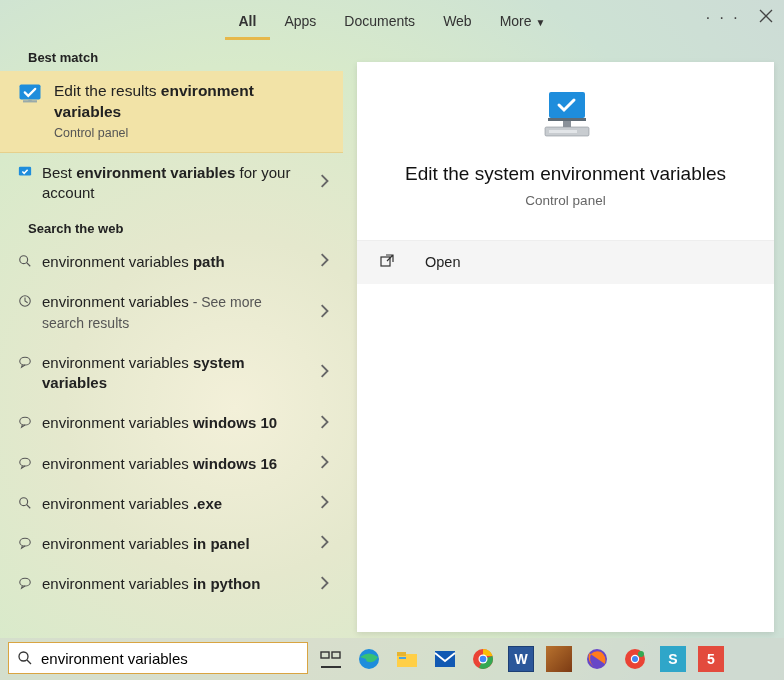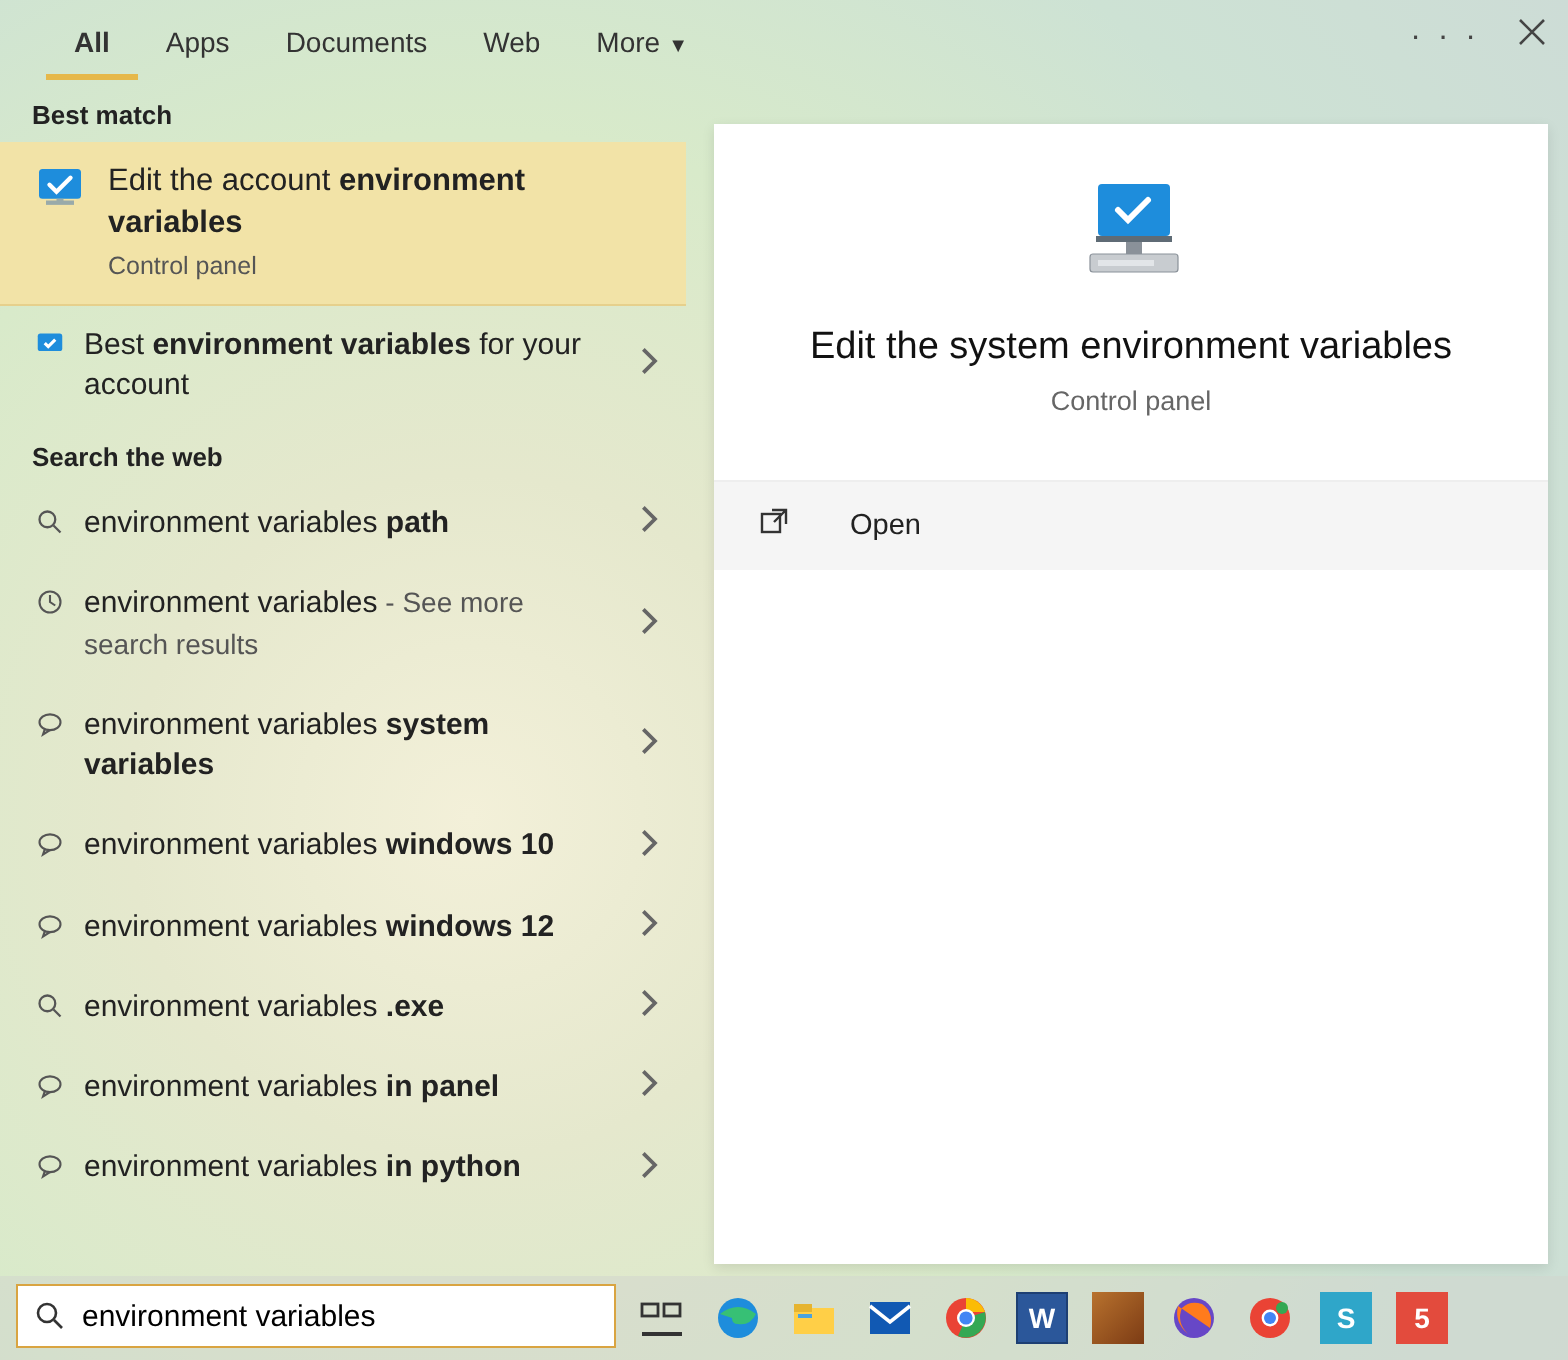--- a/index.html
+++ b/index.html
@@ -3,35 +3,35 @@
 <meta charset="utf-8">
 <style>
   * { margin: 0; padding: 0; box-sizing: border-box; font-family: "Segoe UI", Arial, sans-serif; }
   body {
     width: 784px; height: 680px;
     background: radial-gradient(circle at 30% 60%, #f3f0d9 0%, #e5e8cd 25%, #d8eaca 50%, #cde2d4 75%, #cddcd6 100%);
     position: relative; overflow: hidden;
   }
 
   
-  .tabs { height: 42px; display: flex; align-items: center; padding: 0 23px; gap: 0; }
+  .tabs { height: 42px; display: flex; align-items: center; padding: 0 8px; gap: 0; justify-content: center; }
   .tab { padding: 10px 14px 8px; font-size: 14px; color: #333; cursor: pointer; border-bottom: 3px solid transparent; }
   .tab.active { font-weight: 600; border-bottom-color: #e6b84a; }
   .tab .chev { font-size: 10px; margin-left: 4px; }
   .hdr-right { position: absolute; top: 8px; right: 10px; display: flex; gap: 18px; align-items: center; }
   .ellipsis { font-size: 16px; letter-spacing: 2px; color: #444; cursor: pointer; }
   .closex svg { width: 16px; height: 16px; }
 
   
   .body { display: flex; height: 596px; position: relative; }
 
   .left { width: 343px; overflow: hidden; }
   .right { flex: 1; margin: 20px 10px 0 14px; background: #fff; box-shadow: 0 2px 6px rgba(0,0,0,.1); height: 570px; overflow: hidden; }
 
-  .section-label { font-size: 13px; font-weight: 600; padding: 8px 16px 6px; color: #222; }
+  .section-label { font-size: 13px; font-weight: 600; padding: 8px 28px 6px; color: #222; }
 
   .result-tile { display: flex; align-items: flex-start; padding: 10px 40px 10px 14px; position: relative; cursor: pointer; }
   .result-tile .icon-slot { width: 22px; display: flex; justify-content: center; margin-right: 6px; flex-shrink: 0; margin-top: 2px; }
   .result-tile .text { font-size: 15px; color: #222; line-height: 1.35; }
   .result-tile .sub { font-size: 12.5px; color: #555; margin-top: 2px; display: block; }
   .result-tile .sub.inline { display: inline; font-size: 14px; }
   .result-tile .chevron { position: absolute; right: 12px; top: 50%; transform: translateY(-50%); color: #555; }
 
   .best-tile { background: #f2e3a7; border-bottom: 1px solid #e6d08c; }
   .best-tile .icon-slot { width: 32px; margin-right: 8px; margin-top: 0; align-items: center; }
@@ -89,21 +89,21 @@
     <div class="result-tile best-tile">
       <span class="icon-slot lg">
         <svg viewBox="0 0 32 32">
             <rect x="4" y="4" width="24" height="17" rx="2" fill="#1e8ddc"></rect>
             <path d="M10 13 l4 4 l8 -8" stroke="#fff" stroke-width="2.5" fill="none" stroke-linecap="round"></path>
             <rect x="8" y="22" width="16" height="2.5" fill="#9aa"></rect>
             <rect x="14" y="21" width="4" height="3" fill="#9aa"></rect>
           </svg>
       </span>
       <span class="text">
-        <span>Edit the account </span><b>environment variables</b>
+        <span>Edit the results </span><b>environment variables</b>
         <span class="sub">Control panel</span>
       </span>
     </div>
 
     <div class="result-tile">
       <span class="icon-slot">
         <svg viewBox="0 0 16 16">
             <rect x="1" y="2" width="14" height="10" rx="1.5" fill="#1e8ddc"></rect>
             <path d="M5 7.5 l2 2 l4 -4" stroke="#fff" stroke-width="1.8" fill="none"></path>
           </svg>
@@ -170,21 +170,21 @@
           </svg></span>
     </div>
 
     <div class="result-tile">
       <span class="icon-slot">
           <svg viewBox="0 0 16 16">
             <ellipse cx="8" cy="7" rx="6" ry="4.5" stroke="#555" stroke-width="1.2" fill="none"></ellipse>
             <path d="M5 11 L4 14 L8 11.5" stroke="#555" stroke-width="1.2" fill="none"></path>
           </svg>
         </span>
-      <span class="text"><span>environment variables </span><b>windows 12</b></span>
+      <span class="text"><span>environment variables </span><b>windows 16</b></span>
       <span class="chevron"><svg viewBox="0 0 12 12">
             <path d="M4 1 L9 6 L4 11" stroke="#666" stroke-width="1.6" fill="none"></path>
           </svg></span>
     </div>
 
     <div class="result-tile">
       <span class="icon-slot">
           <svg viewBox="0 0 16 16">
             <circle cx="6.5" cy="6.5" r="4.5" stroke="#555" stroke-width="1.3" fill="none"></circle>
             <path d="M10 10 L14 14" stroke="#555" stroke-width="1.3"></path>

